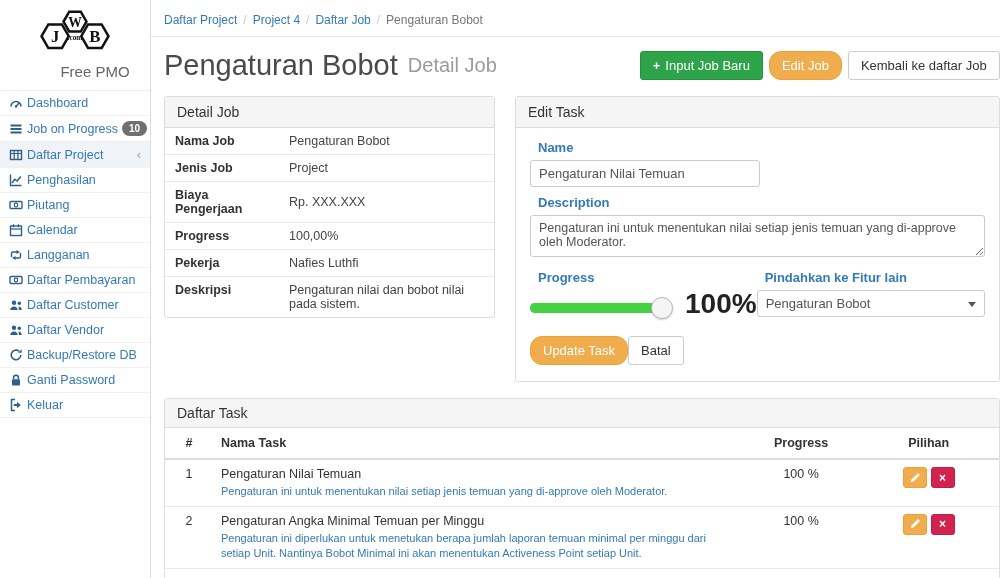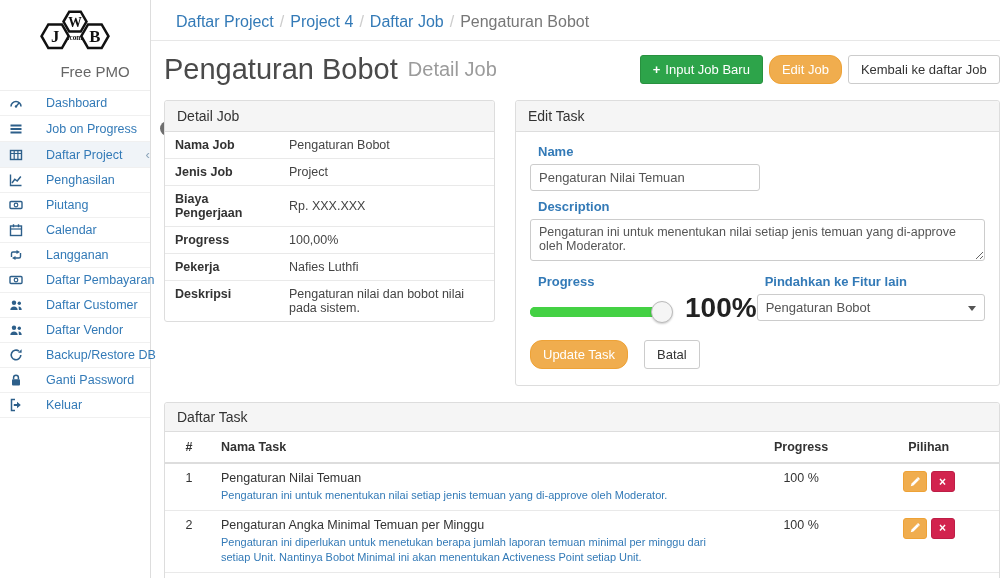--- a/index.html
+++ b/index.html
@@ -5,34 +5,34 @@
   * { margin:0; padding:0; box-sizing:border-box; }
   html,body { width:1000px; height:578px; overflow:hidden; background:#fff;
     font-family:"Liberation Sans", sans-serif; font-size:13px; color:#333; }
   .app { display:flex; width:1000px; height:578px; }
 
   
   .sidebar { width:151px; background:#fff; border-right:1px solid #ddd; flex-shrink:0; }
   .brand { text-align:center; padding:8px 0 10px; border-bottom:1px solid #eee; }
   .brand-name { color:#666; font-size:15px; margin-top:6px;padding-left:40px; }
   .menu { list-style:none; }
-  .menu li { display:flex; align-items:center; gap:23px; padding:5px 9px;
+  .menu li { display:flex; align-items:center; gap:4px; padding:5px 9px;
     border-bottom:1px solid #f0f0f0; color:#337ab7; cursor:pointer; min-height:25px; }
   .menu li.active { background:#f0f4f8; }
   .menu .icn { width:14px; height:14px; flex-shrink:0; color:#2d5f8a; display:inline-flex; }
   .menu .icn svg { width:14px; height:14px; }
   .menu .lbl { font-size:12.5px; line-height:14px; white-space:nowrap; }
   .badge { margin-left:auto; background:#6f6f6f; color:#fff; border-radius:9px;
     font-size:10px; font-weight:bold; padding:2px 7px; }
   .chev { margin-left:auto; color:#8aa4b8; font-size:13px; }
 
   
   .content { flex:1; display:flex; flex-direction:column; }
   .crumbbar { padding:13px 20px 9px 13px; border-bottom:1px solid #e7e7e7; }
-  .crumb { font-size:16px; color:#999;margin-left:12px; }
+  .crumb { font-size:12px; color:#999; }
   .crumb span.link { color:#337ab7; cursor:pointer; }
   .crumb span.sep { color:#ccc; padding:0 6px; }
   .pagehead { display:flex; align-items:center; padding:12px 10px 14px 13px; }
   .pagetitle { font-size:29px; color:#4a4a4a; font-weight:normal; }
   .pagesub { font-size:20px; color:#9b9b9b; margin-left:10px; }
   .headbtns { margin-left:auto; display:flex; gap:6px; align-items:center; }
 
   .btn { display:inline-flex; align-items:center; justify-content:center; gap:5px;
     border-radius:3px; font-size:13px; padding:5px 12px; cursor:pointer;
     border:1px solid transparent; line-height:17px; }
@@ -74,21 +74,21 @@
   .slider-handle { position:absolute; right:-10px; top:-6px; width:22px; height:22px;
     border-radius:50%; background:#f5f5f5; border:1px solid #bbb;
     box-shadow:0 1px 2px rgba(0,0,0,.2); cursor:pointer; }
   .prog-val { font-size:28px; font-weight:bold; color:#222; margin-left:22px; margin-top:-2px; }
   .prog-right { width:228px; }
   .fselect { position:relative; border:1px solid #ccc; border-radius:3px; background:#fff;
     padding:5px 22px 5px 8px; font-size:13px; color:#555; cursor:pointer; }
   .fselect .caret { position:absolute; right:8px; top:11px; width:0; height:0;
     border-left:4px solid transparent; border-right:4px solid transparent;
     border-top:5px solid #555; }
-  .editbtns { margin-top:16px; display:flex; gap:16px; }
+  .editbtns { margin-top:16px; display:flex; gap:0; }
 
   
   .p-tasks { margin-top:16px; }
   .p-tasks .panel-h { justify-content:flex-start; padding:6px 9px 6px 12px; }
   .ttable { width:100%; border-collapse:collapse; }
   .ttable thead th { font-weight:bold; font-size:12.5px; padding:8px; border-bottom:2px solid #ddd; }
   .col-num { width:48px; text-align:center; }
   .col-name { text-align:left; }
   .col-prog { width:115px; text-align:center; }
   .col-pick { width:140px; text-align:center; }

